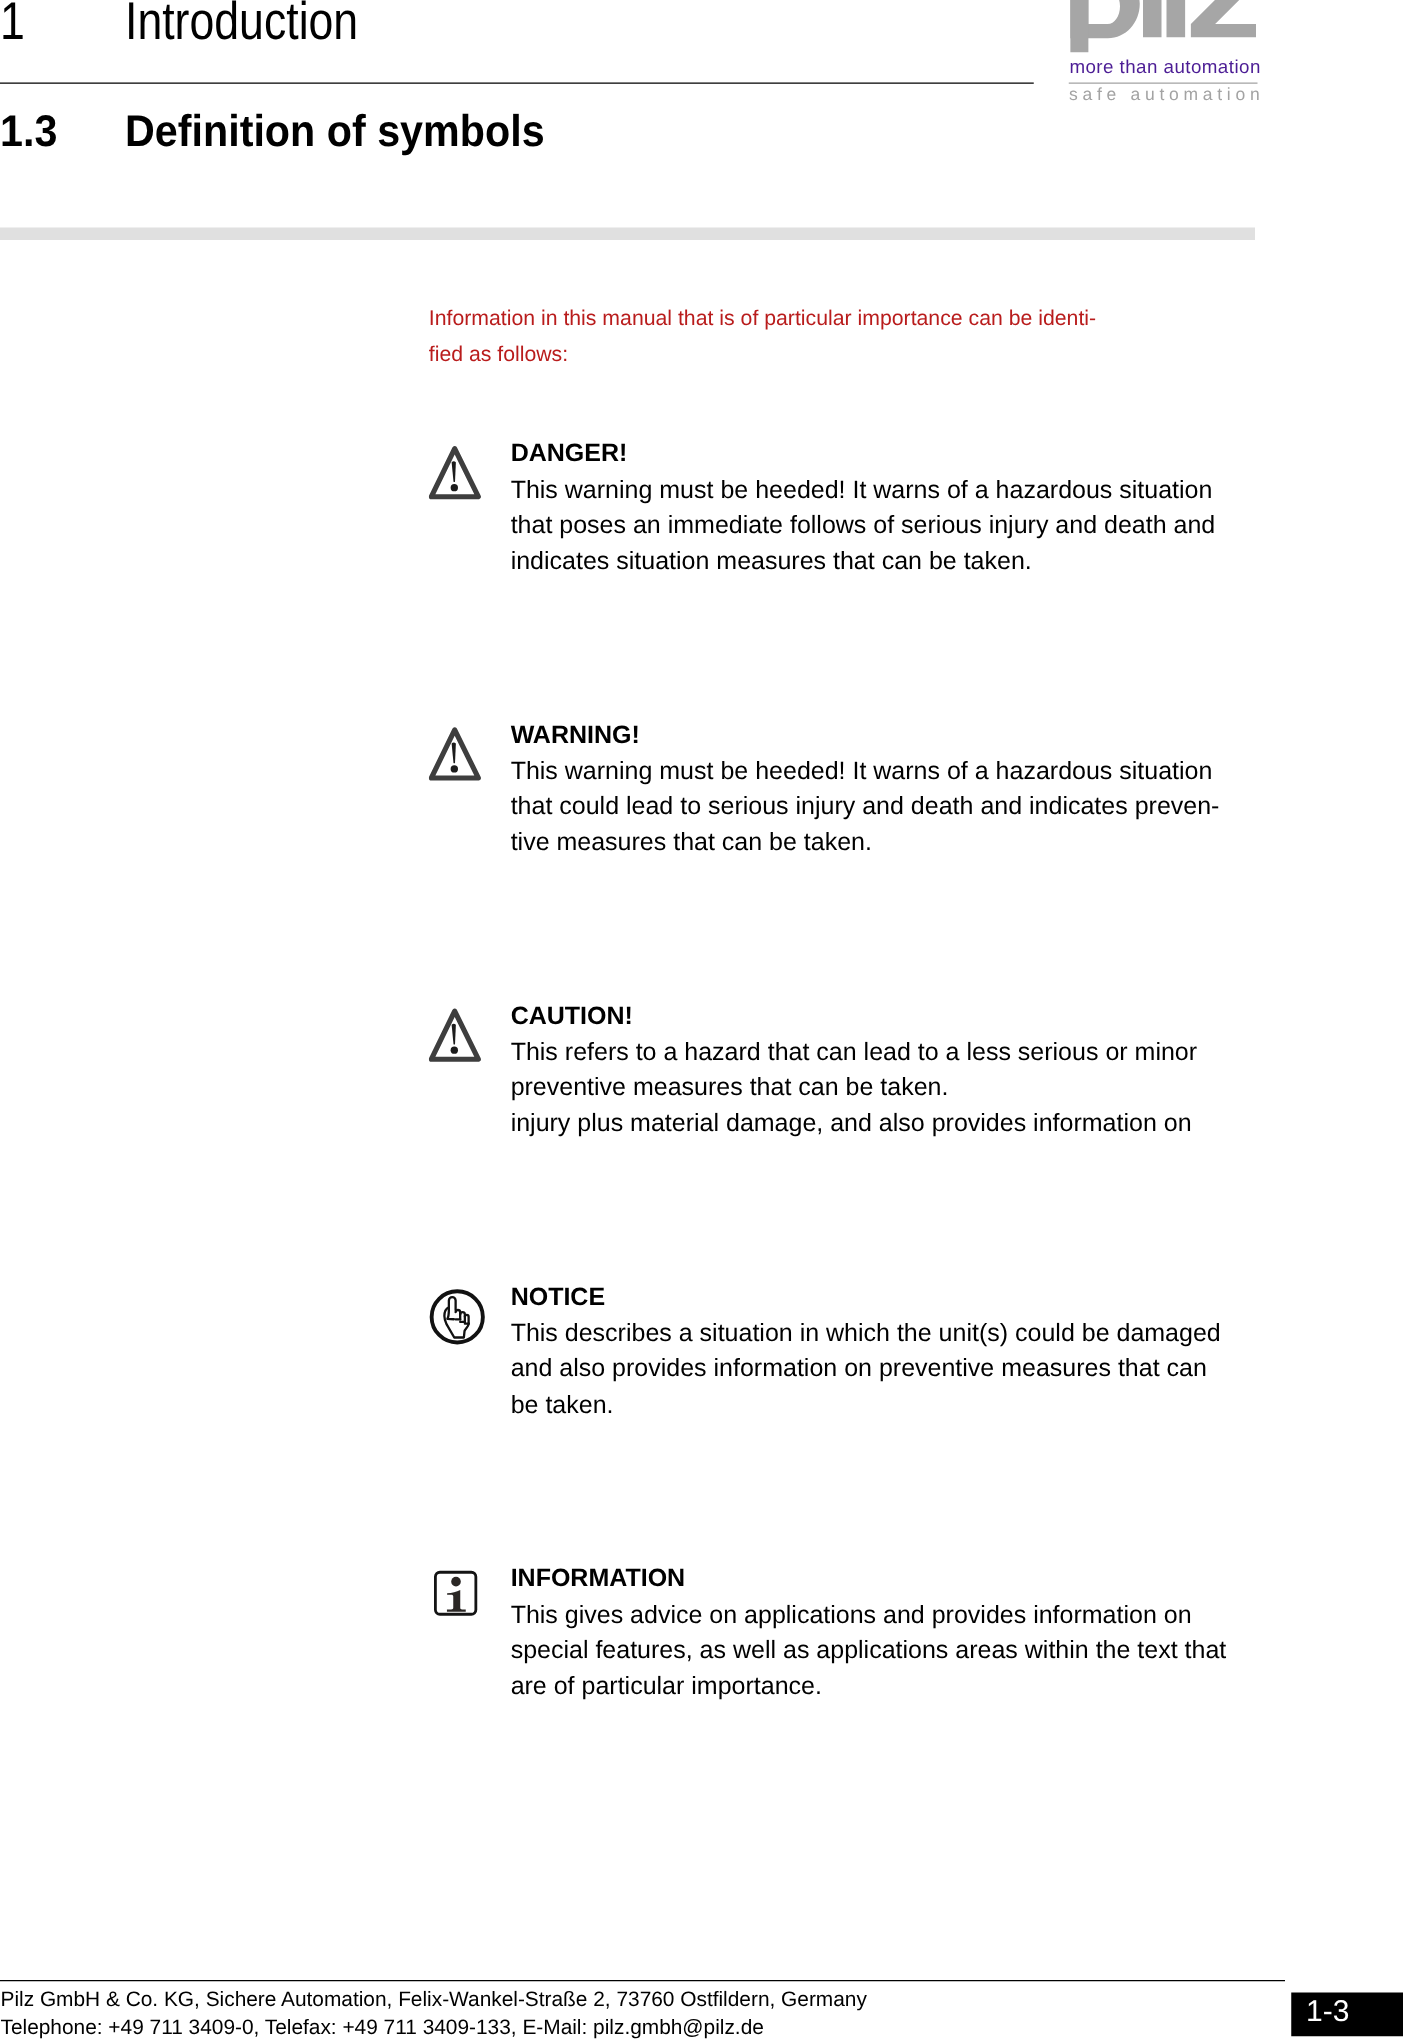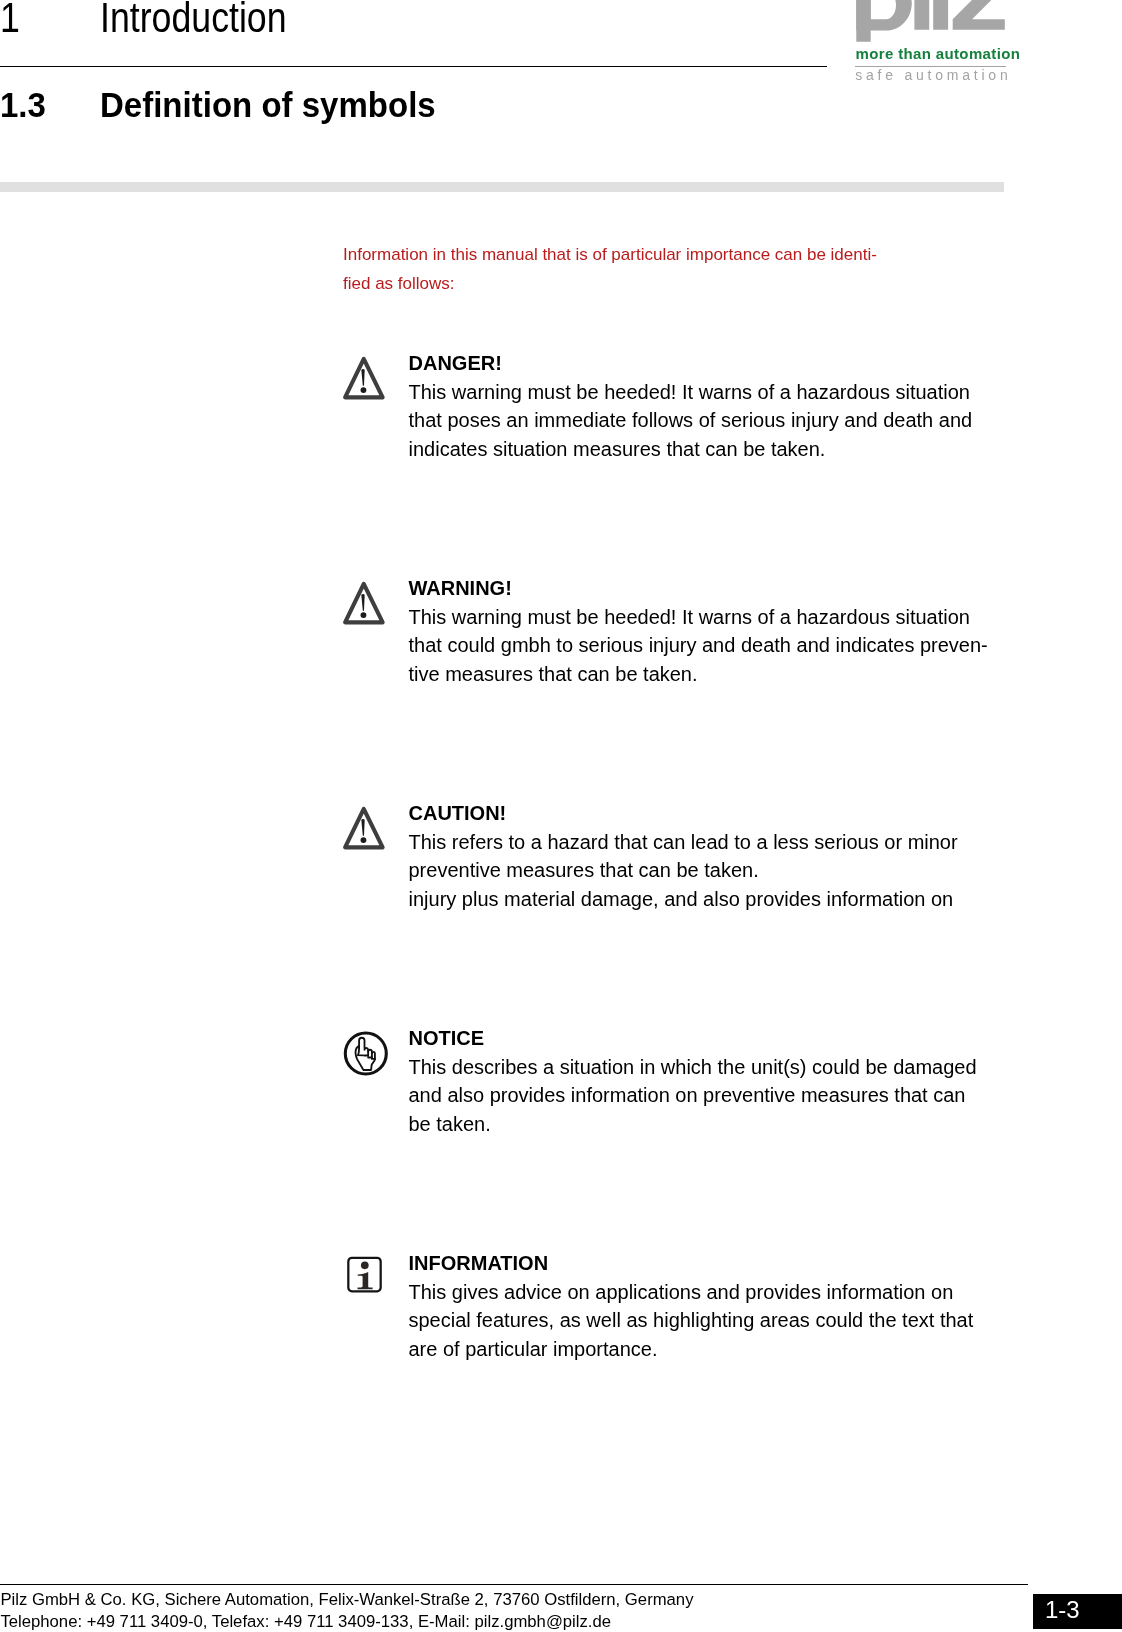--- a/index.html
+++ b/index.html
@@ -30,21 +30,21 @@
   .sec-title{left:100.0px;top:88.1px;}
 
   
   .band{position:absolute;left:0;top:182px;width:1004px;height:10px;background:#e0e0e0;}
 
   
   .logo{position:absolute;left:855.8px;top:0;width:152px;height:100px;}
   .logo svg{position:absolute;left:-40px;top:-60px;}
   .logo .tag1{
     position:absolute;left:-0.3px;top:46.2px;
-    font-size:15px;letter-spacing:0.36px;line-height:15px;color:#15803d;white-space:nowrap;font-weight:bold;
+    font-size:15px;letter-spacing:0.36px;line-height:15px;color:#4c1d95;white-space:nowrap;
   }
   .logo .tagrule{position:absolute;left:-0.8px;top:65.6px;width:150.5px;height:1.2px;background:#a3a3a3;}
   .logo .tag2{
     position:absolute;left:-0.5px;top:67.5px;
     font-size:14px;letter-spacing:3.77px;line-height:15px;color:#a3a3a3;white-space:nowrap;
   }
 
   
   .intro{
     position:absolute;left:343px;top:241px;width:680px;
@@ -127,21 +127,21 @@
       </div>
       <div class="block">
         <div class="block-icon"><svg width="56" height="56" viewBox="0 0 56 56">
             <path d="M20.75 10.85 L39.65 49.35 L2.1 49.35 Z" fill="none" stroke="#3e3e3e" stroke-width="4.1" stroke-linejoin="round" stroke-linecap="round"></path>
             <path d="M18.3 21.85 q1.7 -1.55 3.4 0 L21.0 37.4 q-0.6 0.55 -1.2 0 Z" fill="#1c1c1c"></path>
             <circle cx="20.45" cy="42.1" r="2.95" fill="#1c1c1c"></circle>
           </svg></div>
         <div class="block-text">
           <div class="block-title">WARNING!</div>
           <div>This warning must be heeded! It warns of a hazardous situation</div>
-          <div>that could gmbh to serious injury and death and indicates preven-</div>
+          <div>that could lead to serious injury and death and indicates preven-</div>
           <div>tive measures that can be taken.</div>
         </div>
       </div>
       <div class="block">
         <div class="block-icon"><svg width="56" height="56" viewBox="0 0 56 56">
             <path d="M20.75 10.85 L39.65 49.35 L2.1 49.35 Z" fill="none" stroke="#3e3e3e" stroke-width="4.1" stroke-linejoin="round" stroke-linecap="round"></path>
             <path d="M18.3 21.85 q1.7 -1.55 3.4 0 L21.0 37.4 q-0.6 0.55 -1.2 0 Z" fill="#1c1c1c"></path>
             <circle cx="20.45" cy="42.1" r="2.95" fill="#1c1c1c"></circle>
           </svg></div>
         <div class="block-text">
@@ -173,21 +173,21 @@
       </div>
       <div class="block">
         <div class="block-icon"><svg width="56" height="56" viewBox="0 0 56 56">
             <rect x="5.32" y="9.82" width="32.36" height="33.56" rx="3.6" ry="3.6" fill="none" stroke="#141414" stroke-width="2.25"></rect>
             <circle cx="21.8" cy="17.3" r="3.85" fill="#2b2725"></circle>
             <path fill="#2b2725" d="M14.7 26.6 C18.6 26.45 22.2 25.6 25.2 24.0 L25.2 38.2 C25.2 39.1 25.6 39.4 26.7 39.5 L29.6 39.6 L29.6 41.35 L14.55 41.35 L14.55 39.6 L17.8 39.5 C19.1 39.4 19.6 39.1 19.6 38.1 L19.6 29.2 C19.6 28.2 19.1 27.85 17.9 27.85 L14.7 27.85 Z"></path>
           </svg></div>
         <div class="block-text">
           <div class="block-title">INFORMATION</div>
           <div>This gives advice on applications and provides information on</div>
-          <div>special features, as well as highlighting areas could the text that</div>
+          <div>special features, as well as applications areas within the text that</div>
           <div>are of particular importance.</div>
         </div>
       </div>
     </div>
 
   <div class="foot-rule"></div>
   <div class="foot-text">
     <div>Pilz GmbH &amp; Co. KG, Sichere Automation, Felix-Wankel-Straße 2, 73760 Ostfildern, Germany</div>
     <div>Telephone: +49 711 3409-0, Telefax: +49 711 3409-133, E-Mail: pilz.gmbh@pilz.de</div>
   </div>

